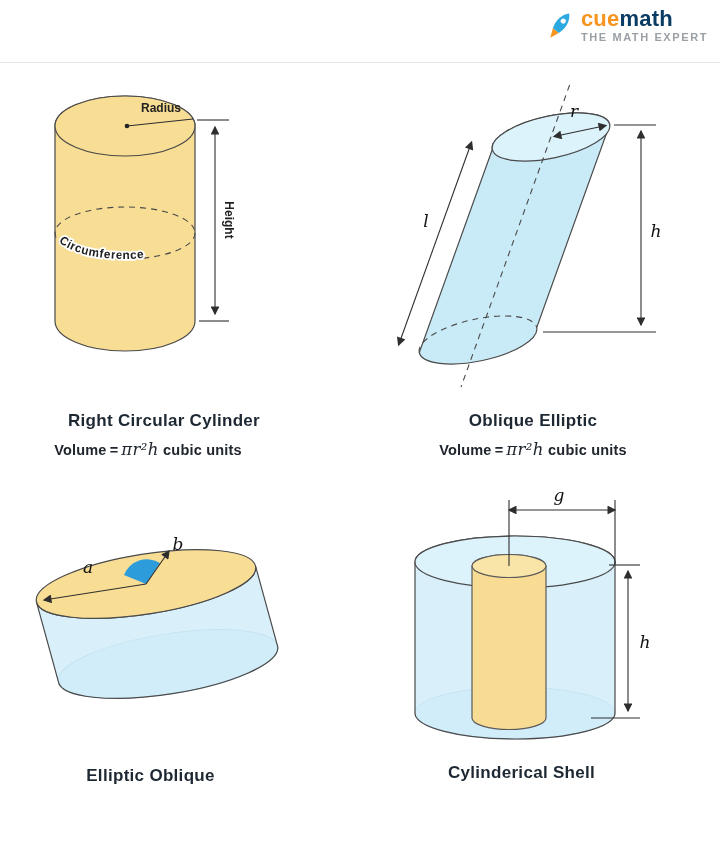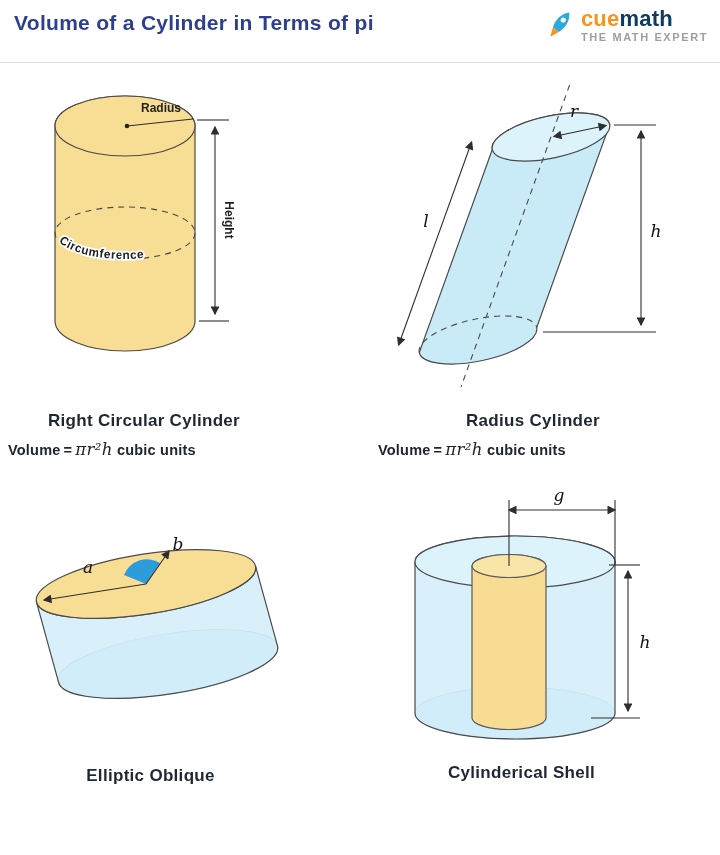--- a/index.html
+++ b/index.html
@@ -5,32 +5,32 @@
   * { margin:0; padding:0; box-sizing:border-box; }
   html,body { width:720px; height:855px; background:#fff; overflow:hidden;
               font-family:"Liberation Sans", sans-serif; }
   .page { position:relative; width:720px; height:855px; background:#fff; }
 
   
   .header { position:absolute; left:0; top:0; width:720px; height:63px;
             border-bottom:1px solid #e3e3e3; background:#fff; }
   .title { position:absolute; left:14px; top:11px; font-size:21px; font-weight:bold;
            color:#2e3f8f; letter-spacing:.3px; }
-  .logo { position:absolute; right:12px; top:7px; display:flex; align-items:flex-start; gap:6px; }
+  .logo { position:absolute; right:12px; top:7px; display:flex; align-items:flex-end; gap:6px; }
   .logo-txt { display:flex; flex-direction:column; line-height:1.05; }
   .brand { font-size:22px; font-weight:bold; letter-spacing:.2px; }
   .brand .cue { color:#F7941D; }
   .brand .math { color:#0B3C64; }
   .tagline { font-size:11px; font-weight:bold; letter-spacing:1.6px; color:#9aa0a6; margin-top:2px; }
 
   
   .fig-svg { position:absolute; }
   .caption { position:absolute; text-align:center; font-size:17px; font-weight:bold;
              color:#1e2833; letter-spacing:.3px; }
-  .formula { position:absolute; text-align:left; font-size:14.5px; font-weight:bold;
+  .formula { position:absolute; text-align:center; font-size:14.5px; font-weight:bold;
              color:#20262e; letter-spacing:.2px; }
   .formula .f-eq { margin:0 3px; font-weight:bold; }
   .formula .f-math { font-family:"DejaVu Serif", serif; font-style:italic; font-weight:normal;
                      font-size:16.5px; letter-spacing:.4px; }
 
   
   .yellow { fill:#F8DD94; stroke:#4a4a4a; stroke-width:1.2; }
   .blue   { fill:#C9EBF8; stroke:#4a4a4a; stroke-width:1.2; }
   .blue-top { fill:#DCF3FC; stroke:#4a4a4a; stroke-width:1.2; }
   .blue-trans { fill:rgba(206,236,250,.78); stroke:#4a4a4a; stroke-width:1.2; }
@@ -42,21 +42,20 @@
   .lbl { font-family:"Liberation Sans", sans-serif; font-size:12px; fill:#222; font-weight:bold; }
   .mlbl { font-family:"DejaVu Serif", serif; font-style:italic; font-size:17px; fill:#111; }
   .halo { paint-order:stroke; stroke:#fff; stroke-width:3.5px; fill:#222; }
 </style>
 </head>
 <body>
 
 <div class="page">
 
   <div class="header">
-    <div class="title">Volume of a Cylinder in Terms of pi</div>
     <div class="logo">
       <svg width="30" height="36" viewBox="0 0 40 46">
         <g transform="rotate(38 20 22)">
           <path d="M20 2 C27 9 29 20 25 31 L15 31 C11 20 13 9 20 2 Z" fill="#2BA9E0"></path>
           <circle cx="20" cy="15" r="3.4" fill="#ffffff"></circle>
           <path d="M15 31 L25 31 L20 43 Z" fill="#F7941D"></path>
         </g>
       </svg>
       <div class="logo-txt">
         <div class="brand">
@@ -81,21 +80,21 @@
       <textPath href="#circPath" startOffset="6%">Circumference</textPath>
     </text>
     <circle cx="102" cy="38" r="2.3" fill="#222"></circle>
     <line class="dim" x1="102" y1="38" x2="168" y2="31"></line>
     <text class="lbl" x="136" y="24" text-anchor="middle">Radius</text>
     <line class="dim" x1="172" y1="32" x2="204" y2="32"></line>
     <line class="dim" x1="174" y1="233" x2="204" y2="233"></line>
     <line class="dim" x1="190" y1="39" x2="190" y2="226" marker-start="url(#m1)" marker-end="url(#m1)"></line>
     <text class="lbl" x="200" y="132" text-anchor="middle" transform="rotate(90 200 132)">Height</text>
   </svg>
-  <div class="caption" style="left:4px; top:411px; width:280px;text-align:center;">Right Circular Cylinder</div>
+  <div class="caption" style="left:24px; top:411px; width:280px;text-align:center;">Right Circular Cylinder</div>
   <div class="formula" style="left:8px; top:440px; width:280px;">
     <span class="f-word">Volume</span><span class="f-eq">=</span><span class="f-math">πr²h</span>
     <span class="f-word">cubic units</span>
   </div>
 
   <svg class="fig-svg" style="left:378px; top:75px;" width="310" height="322" viewBox="0 0 310 322">
     <defs>
       <marker id="m2" viewBox="0 0 10 10" refX="8.5" refY="5" markerWidth="9" markerHeight="8" orient="auto-start-reverse">
         <path d="M0 0 L10 5 L0 10 Z" fill="#2e2e2e"></path>
       </marker>
@@ -106,21 +105,21 @@
     <line class="dashed" x1="191.6" y1="10" x2="83" y2="312"></line>
     <line class="dim" x1="176" y1="61.5" x2="228" y2="50.5" marker-start="url(#m2)" marker-end="url(#m2)"></line>
     <text class="mlbl" x="196" y="42" text-anchor="middle">r</text>
     <line class="dim" x1="93.6" y1="67" x2="20.6" y2="270" marker-start="url(#m2)" marker-end="url(#m2)"></line>
     <text class="mlbl" x="48" y="152" text-anchor="middle" font-size="18">l</text>
     <line class="dim" x1="236" y1="50" x2="278" y2="50"></line>
     <line class="dim" x1="165" y1="257" x2="278" y2="257"></line>
     <line class="dim" x1="263" y1="56" x2="263" y2="250" marker-start="url(#m2)" marker-end="url(#m2)"></line>
     <text class="mlbl" x="278" y="162" text-anchor="middle" font-size="18">h</text>
   </svg>
-  <div class="caption" style="left:388px; top:411px; width:290px;">Radius Cylinder</div>
+  <div class="caption" style="left:388px; top:411px; width:290px;">Oblique Elliptic</div>
   <div class="formula" style="left:378px; top:440px; width:310px;">
     <span class="f-word">Volume</span><span class="f-eq">=</span><span class="f-math">πr²h</span>
     <span class="f-word">cubic units</span>
   </div>
 
   <svg class="fig-svg" style="left:18px; top:516px;" width="296" height="215" viewBox="0 0 296 215">
     <defs>
       <marker id="m3" viewBox="0 0 10 10" refX="8.5" refY="5" markerWidth="9" markerHeight="8" orient="auto-start-reverse">
         <path d="M0 0 L10 5 L0 10 Z" fill="#2e2e2e"></path>
       </marker>

